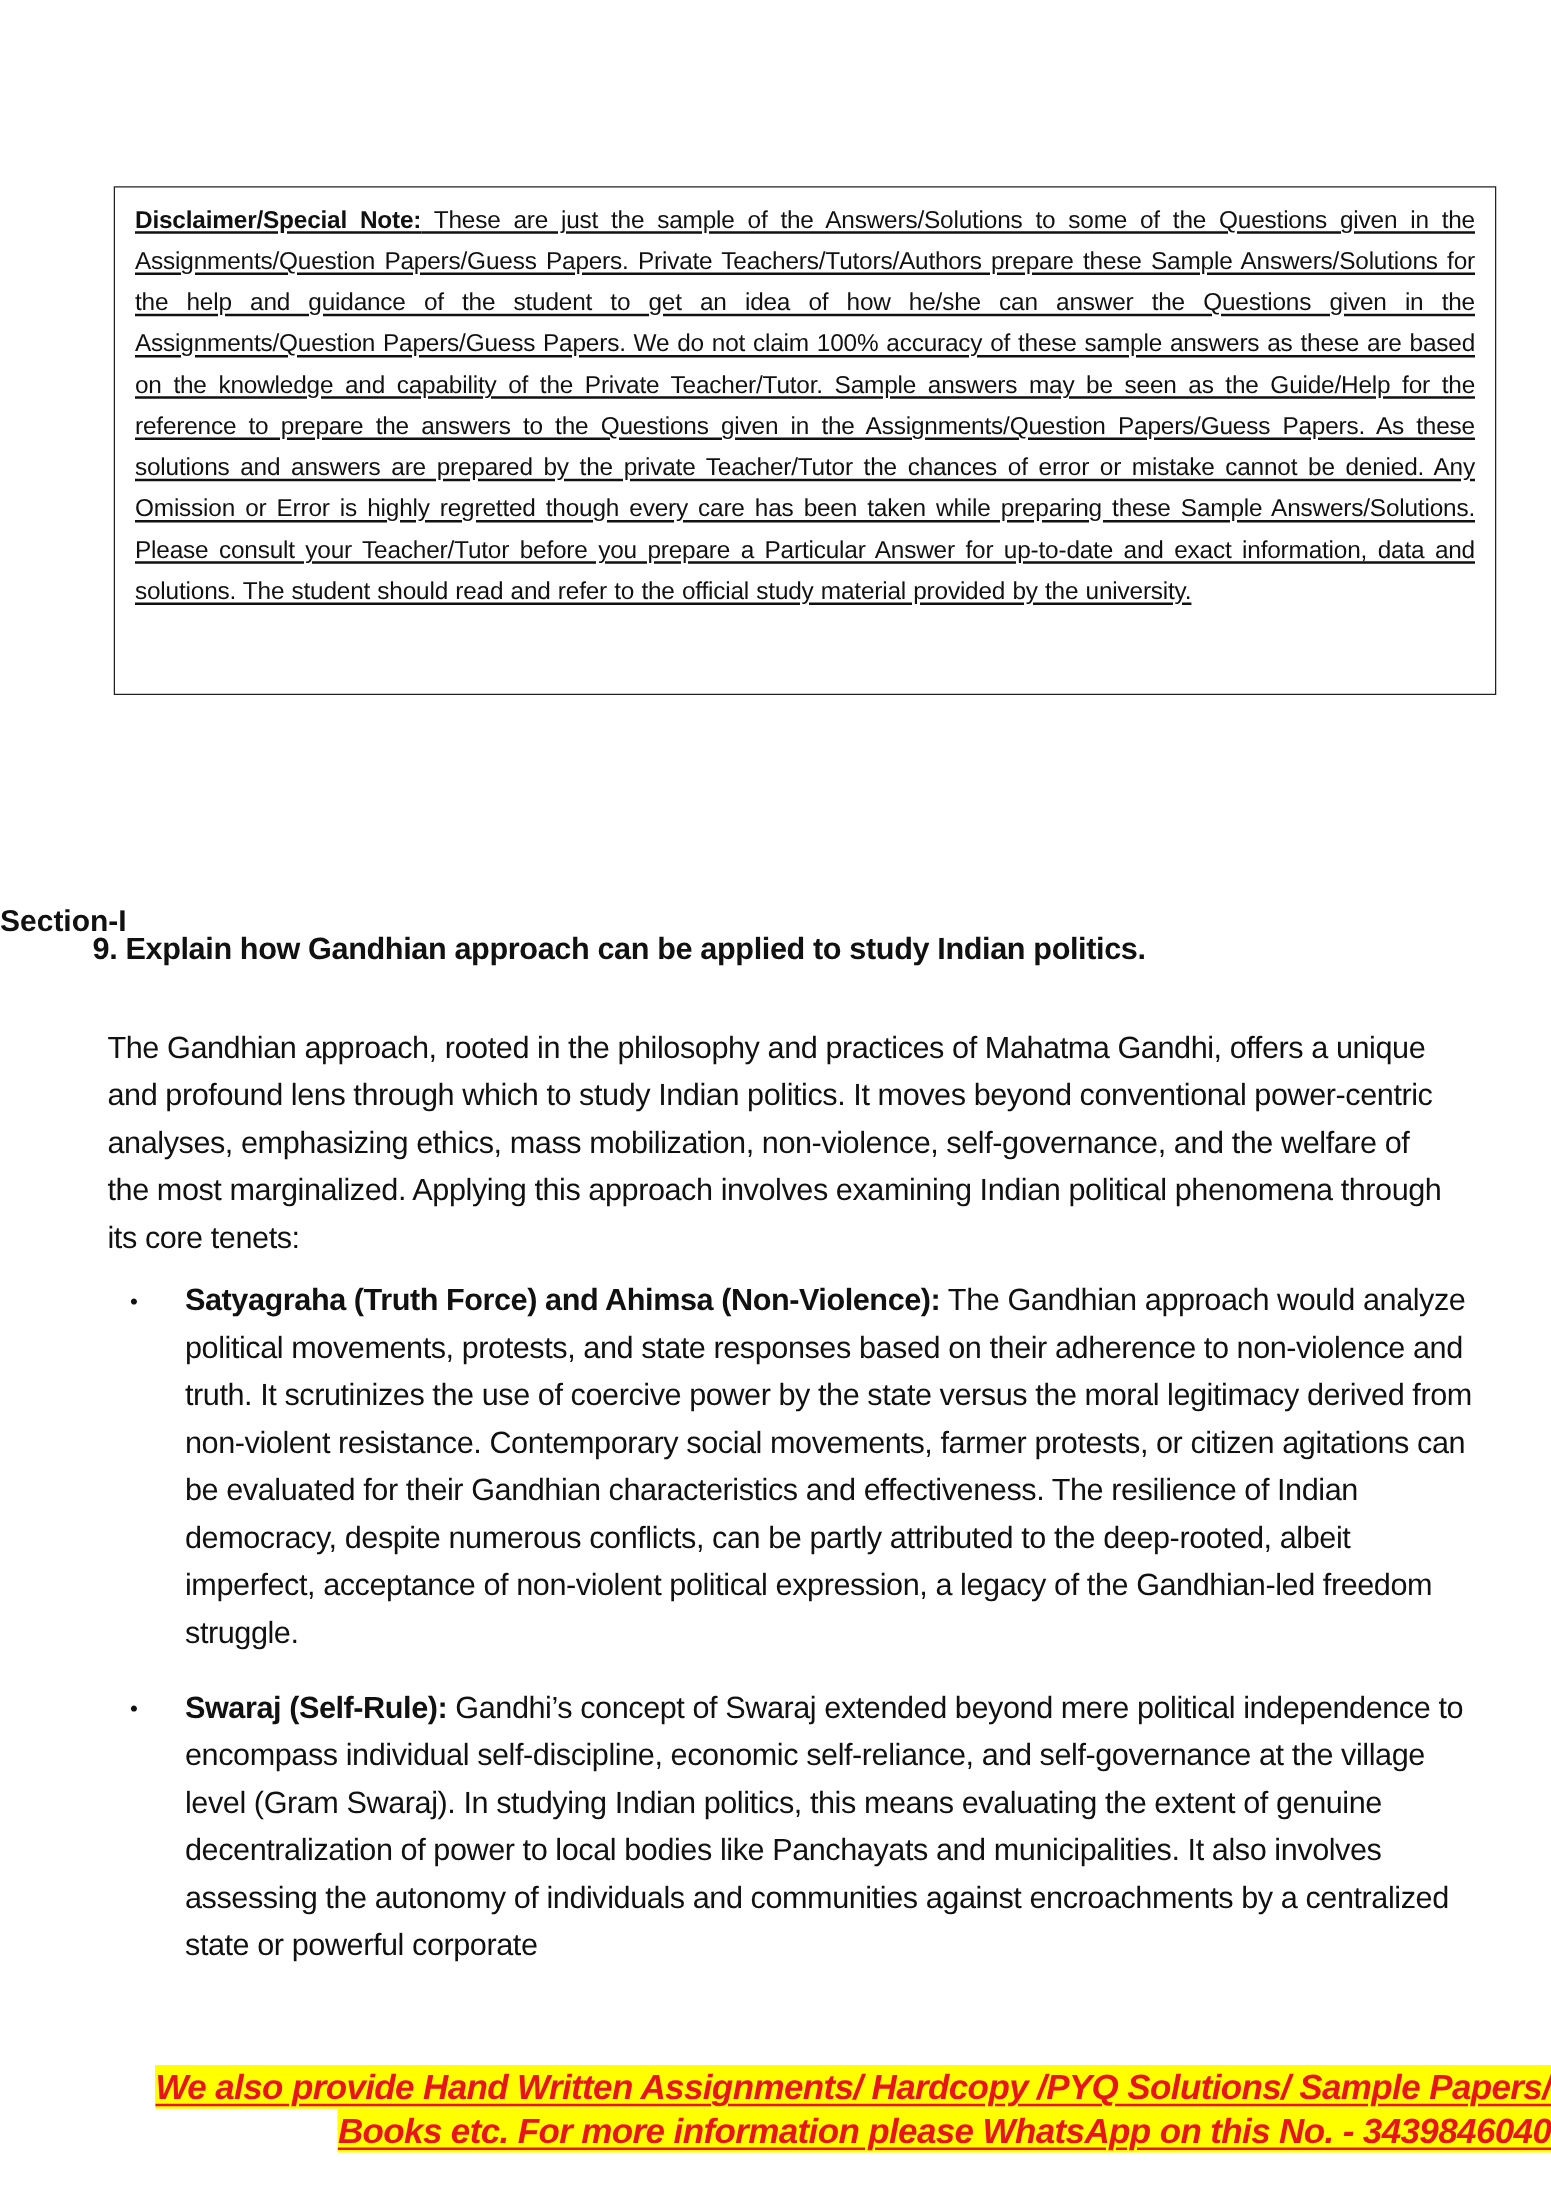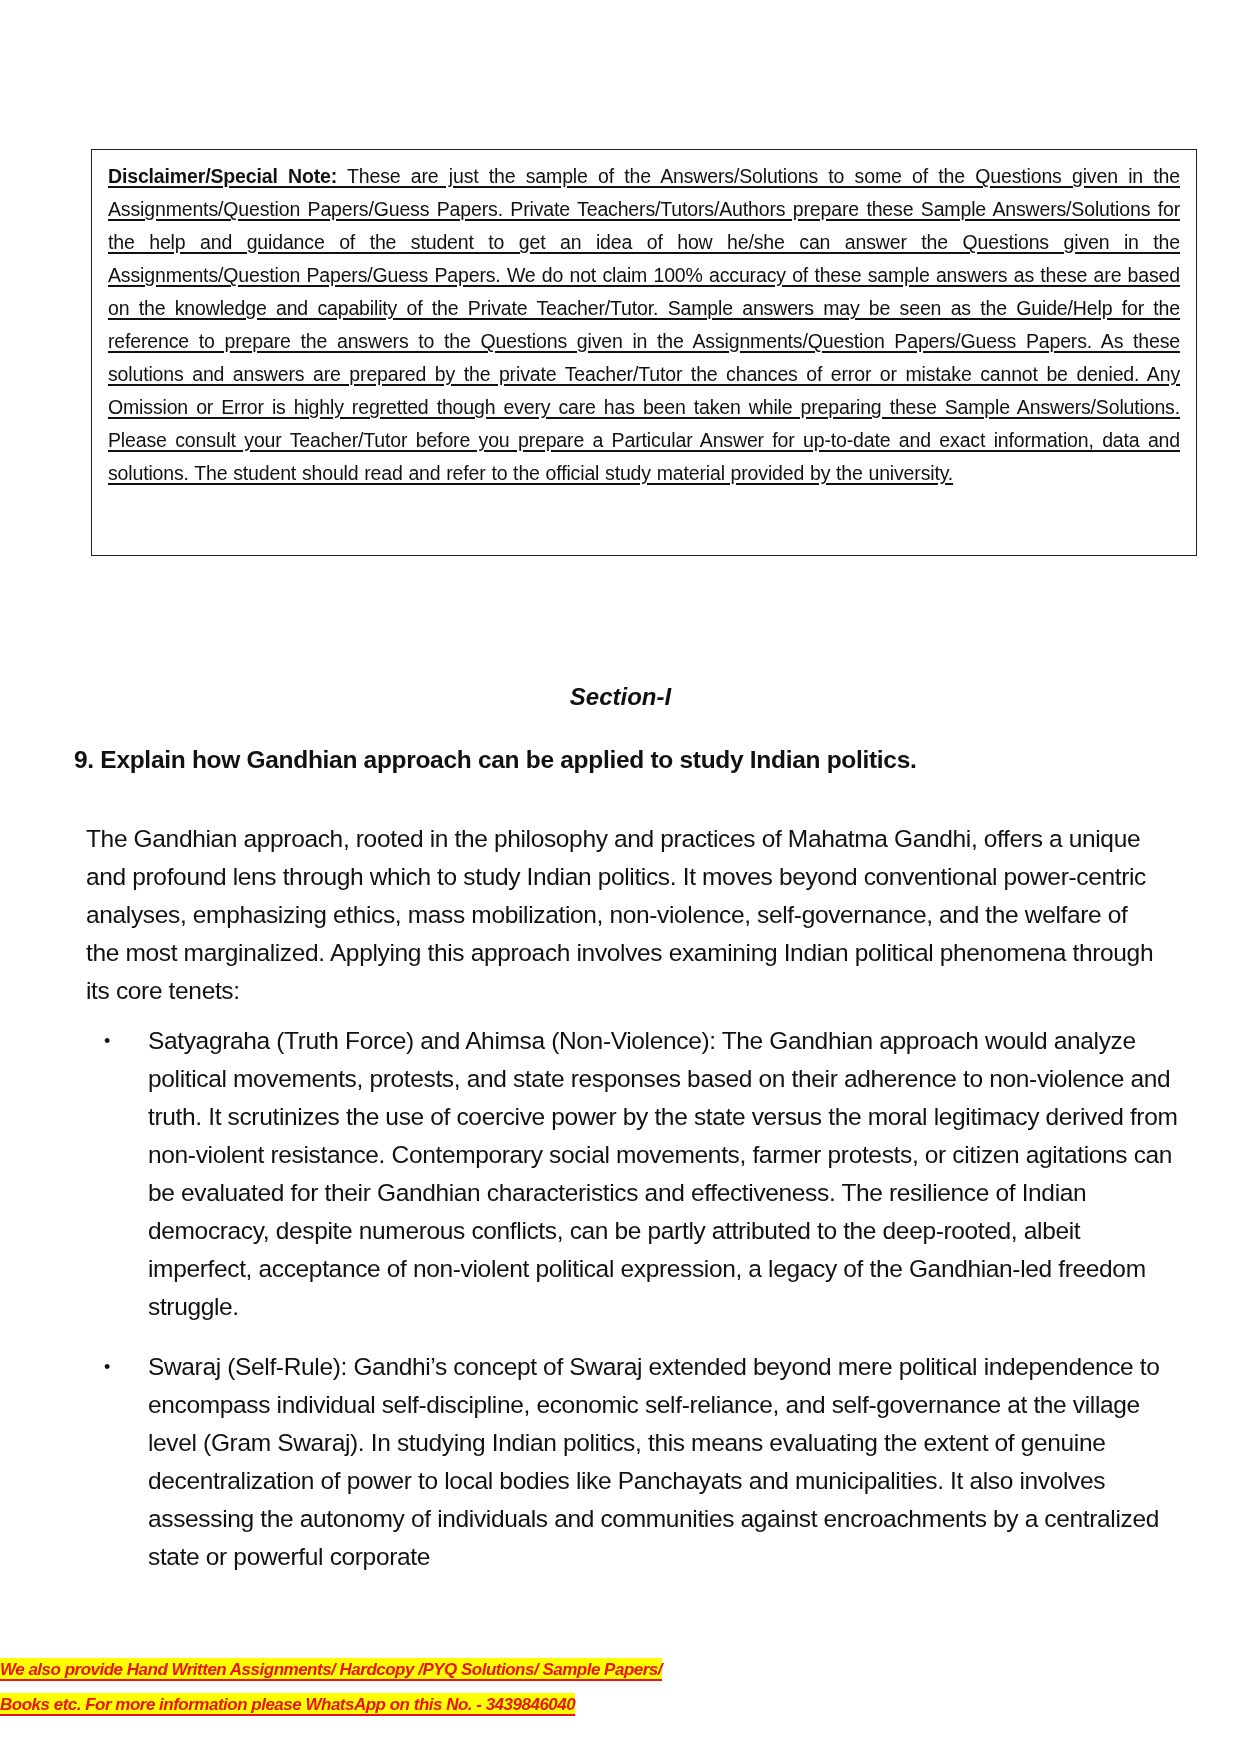--- a/index.html
+++ b/index.html
@@ -34,25 +34,24 @@
     text-decoration-thickness: 1.5px;
     letter-spacing: -0.15px;
     word-spacing: 0.5px;
   }
   .disclaimer b { font-weight: bold; }
 
   
   .section-title {
     position: absolute;
     left: 0; right: 0;
-    top: 683px;
-    text-align: center;
+    top: 724px;
+    text-align: left;
     font-size: 24px;
     font-weight: bold;
-    font-style: italic;
   }
 
   .question {
     position: absolute;
     left: 74px;
     top: 746px;
     font-size: 24.5px;
     font-weight: bold;
     letter-spacing: -0.3px;
     white-space: nowrap;
@@ -87,29 +86,29 @@
     letter-spacing: -0.35px;
     margin-bottom: 22px;
   }
   .bullet .dot {
     position: absolute;
     left: 104px;
     top: 0;
     font-size: 18px;
     line-height: 38px;
   }
-  .bullet .term { font-weight: normal; }
+  .bullet .term { font-weight: bold; }
 
   
   .footer {
     position: absolute;
-    left: 0; right: 16px;
+    left: 0; right: 0;
     top: 1652px;
-    text-align: left;
-    font-size: 17px;
+    text-align: right;
+    font-size: 28px;
     font-weight: bold;
     font-style: italic;
     line-height: 35px;
     color: #e8141a;
     letter-spacing: -0.5px;
   }
   .footer span {
     background: #ffff00;
     text-decoration: underline;
     text-decoration-color: #e8141a;

